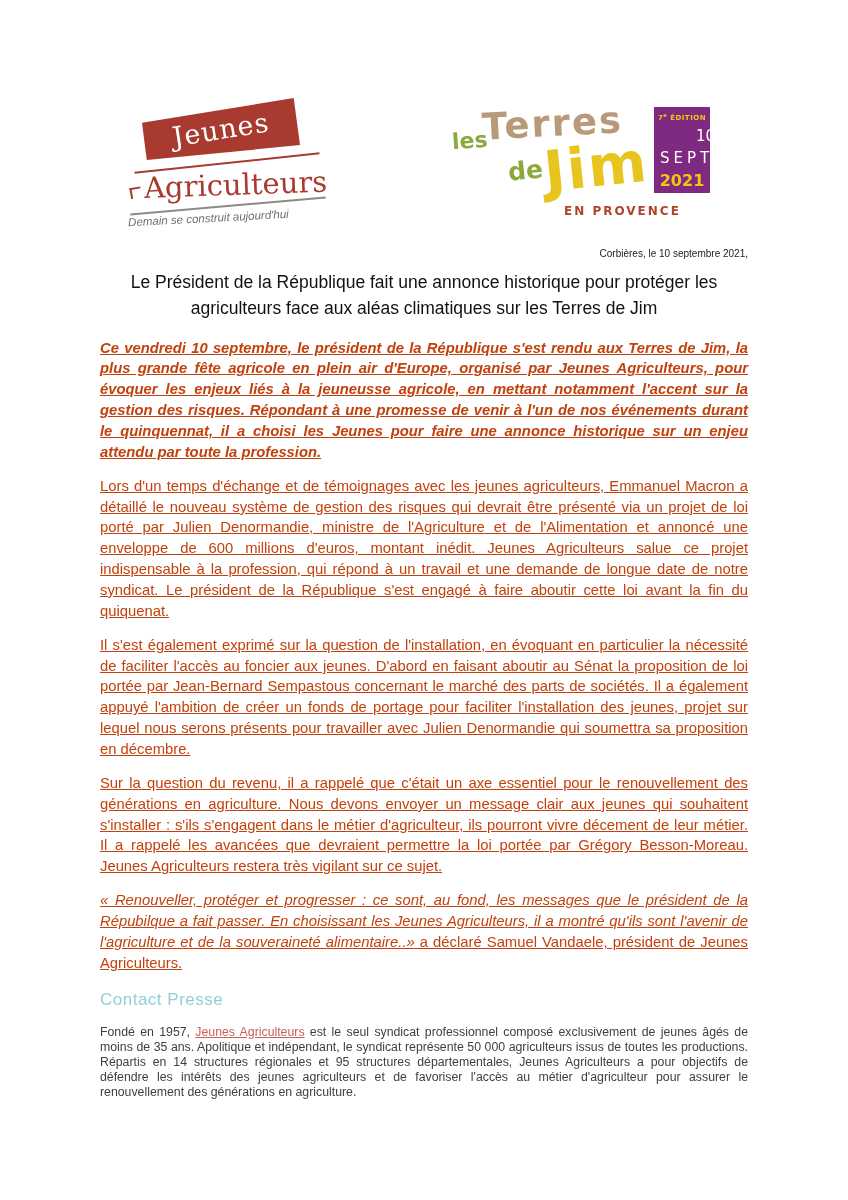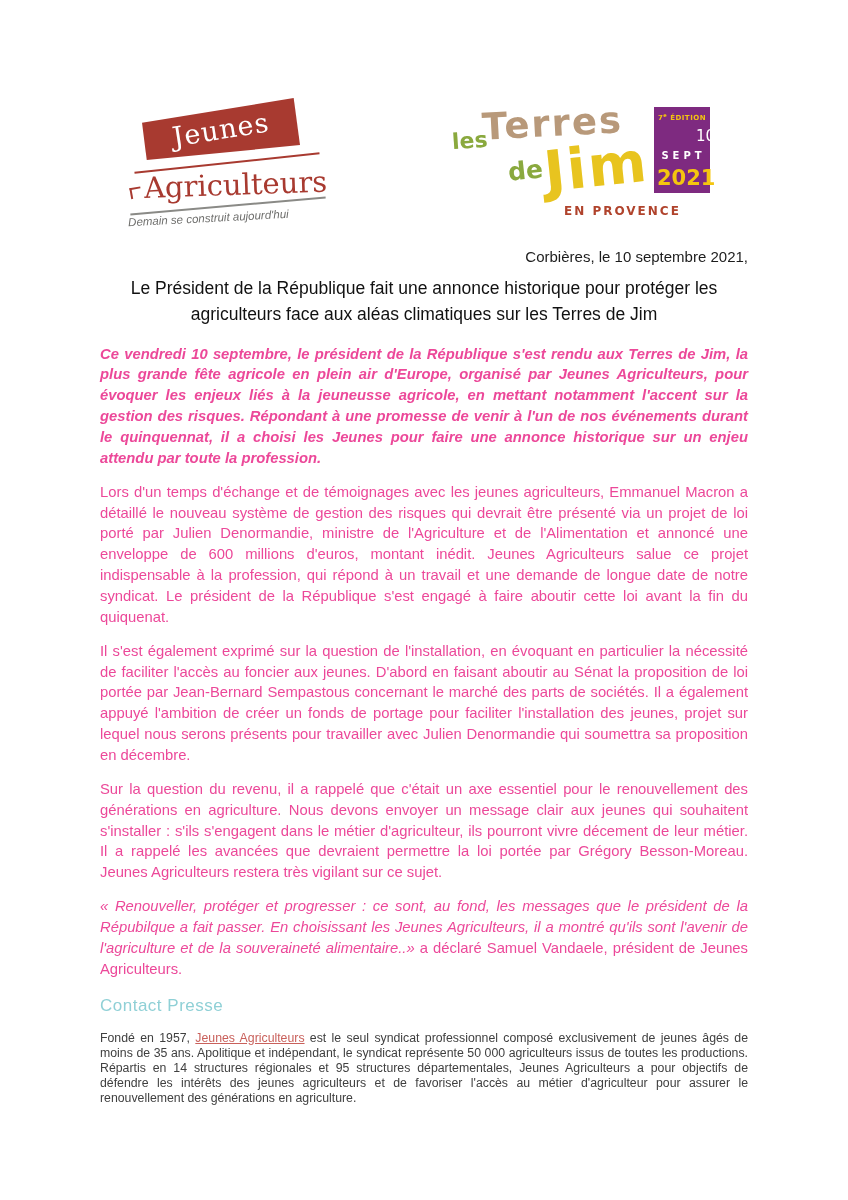--- a/index.html
+++ b/index.html
@@ -47,30 +47,30 @@
   .tdj-badge{
     position:absolute;right:0;top:5px;width:56px;height:86px;
     background:#7e2a80;color:#fff;text-align:center;
     display:flex;flex-direction:column;justify-content:space-between;
     padding:5px 3px 4px 3px;box-sizing:border-box;
   }
   .tdj-edition{color:#f4c50f;font-size:7px;font-weight:bold;letter-spacing:.5px;white-space:nowrap;}
   .tdj-edition sup{font-size:5px;}
   .tdj-dates{color:#fff;font-size:15px;font-weight:normal;line-height:1;margin-left:39px;}
   .tdj-dates .dots{font-size:8px;vertical-align:2px;letter-spacing:1px;}
-  .tdj-month{color:#fff;font-size:10px;font-weight:bold;letter-spacing:4px;line-height:1;margin-left:3px;}
-  .tdj-year{color:#f4c50f;font-size:21px;font-weight:bold;line-height:1;}
+  .tdj-month{color:#fff;font-size:15px;font-weight:normal;letter-spacing:4px;line-height:1;margin-left:3px;}
+  .tdj-year{color:#f4c50f;font-size:16px;font-weight:bold;line-height:1;}
 
   
-  .dateline{text-align:right;font-size:15px;margin:4px 0 10px 0;color:#1c1c1c;}
+  .dateline{text-align:right;font-size:10px;margin:4px 0 10px 0;color:#1c1c1c;}
   .headline{
     font-size:17.5px;font-weight:normal;text-align:center;
     line-height:1.5;margin:8px 8px 16px 8px;color:#111;
   }
-  .para{font-size:14.8px;line-height:1.41;text-align:justify;margin:0 0 13px 0;color:#ec4899;}
+  .para{font-size:14.8px;line-height:1.41;text-align:justify;margin:0 0 13px 0;color:#c2410c;text-decoration:underline;}
   .lead{font-weight:bold;font-style:italic;}
   .quote .qi{font-style:italic;}
 
   .contact-heading{
     color:#8fd0d6;font-size:17px;letter-spacing:.5px;
     margin:16px 0 2px 0;font-weight:normal;
   }
   .contact-line{font-size:14.5px;color:#3a3a3a;letter-spacing:.3px;}
   .contact-line .sep{margin:0 7px;color:#5a5a5a;}
   .contact-line a{color:#3c6da5;text-decoration:underline;cursor:pointer;}

